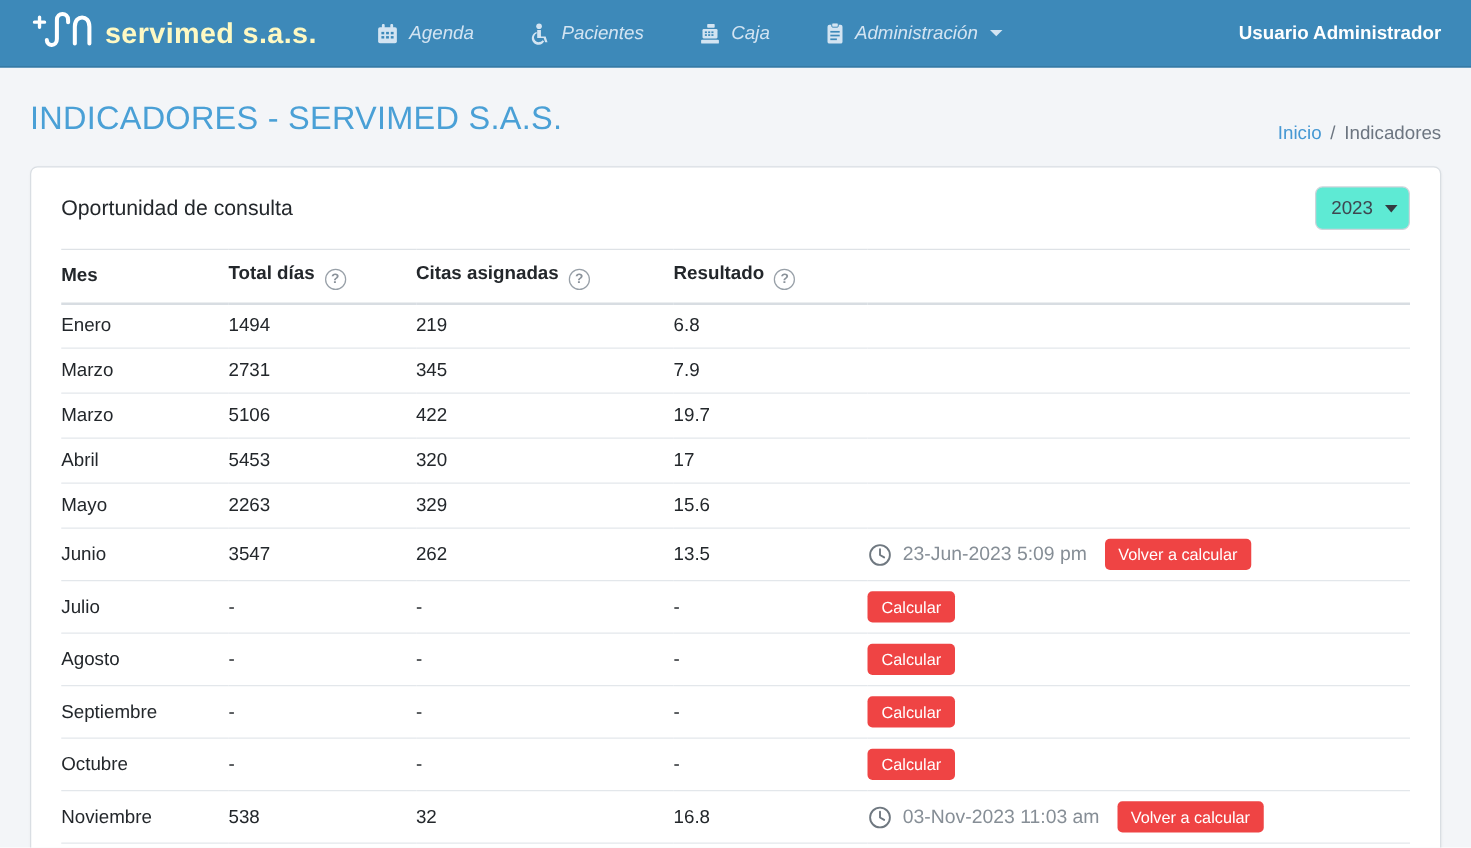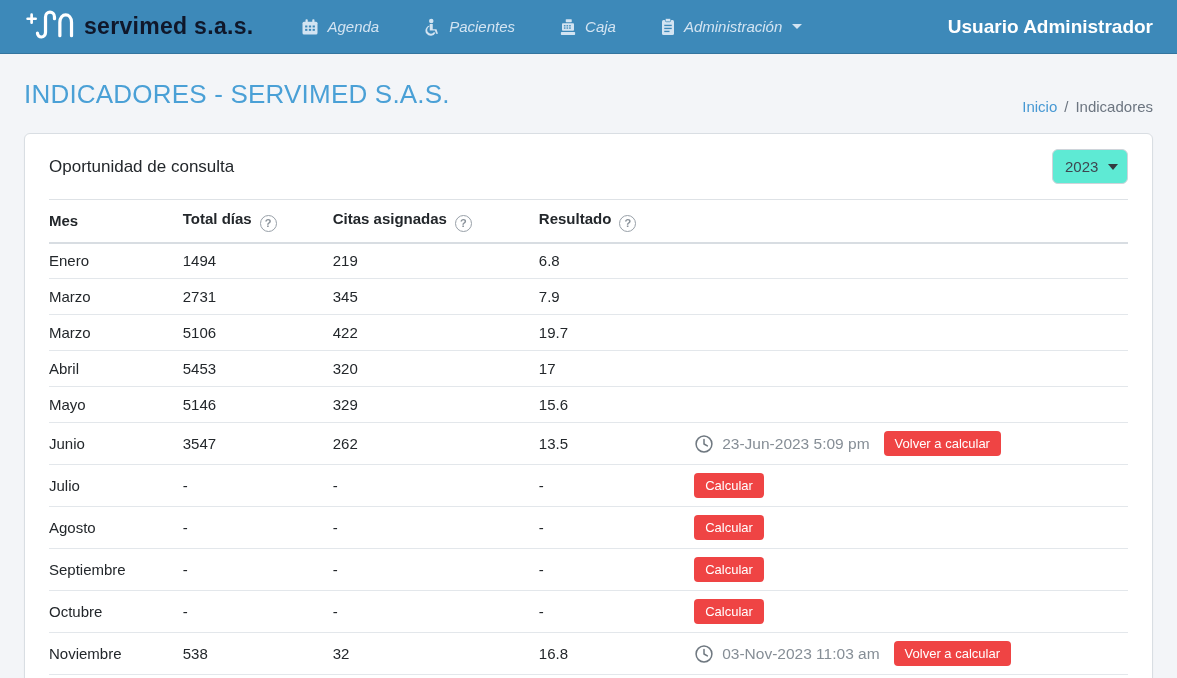--- a/index.html
+++ b/index.html
@@ -12,33 +12,33 @@
   
   .topbar {
     height:54px;
     background:#3d89b9;
     border-bottom:1px solid #33759f;
     display:flex;
     align-items:center;
     padding:0 24px;
   }
   .brand { display:flex; align-items:center; gap:8px; cursor:pointer; }
-  .brand-text { color:#0f172a; font-size:23px; font-weight:600; letter-spacing:.3px; }
+  .brand-text { color:#fef9c3; font-size:23px; font-weight:600; letter-spacing:.3px; }
   .nav { display:flex; align-items:center; gap:44px; margin-left:48px; }
   .nav-item {
     display:flex; align-items:center; gap:8px;
     color:#d3e4f2; font-size:15px; cursor:pointer; white-space:nowrap;font-style:italic;
   }
   .nav-item svg { display:block; }
   .caret-down {
     width:0; height:0; margin-left:2px;
     border-left:5px solid transparent; border-right:5px solid transparent;
     border-top:5px solid #d3e4f2;
   }
-  .topbar-user { margin-left:auto; color:#fff; font-size:19px; font-weight:700; cursor:pointer; }
+  .topbar-user { margin-left:auto; color:#fff; font-size:15px; font-weight:700; cursor:pointer; }
   
   .page-head {
     display:flex; align-items:center; justify-content:space-between;
     padding:20px 24px 16px 24px;
   }
   .page-title { color:#4aa0d6; font-size:26px; font-weight:400; letter-spacing:.2px; }
   .breadcrumb { font-size:15px; color:#6c7580; display:flex; gap:7px; align-items:center;margin-top:24px; }
   .breadcrumb .bc-link { color:#4698d3; text-decoration:none; cursor:pointer; }
   
   .card {
@@ -257,21 +257,21 @@
             <td>Abril</td>
             <td>5453</td>
             <td>320</td>
             <td>17</td>
             <td>
               <div class="action-cell"></div>
             </td>
           </tr>
           <tr>
             <td>Mayo</td>
-            <td>5146</td>
+            <td>2263</td>
             <td>329</td>
             <td>15.6</td>
             <td>
               <div class="action-cell"></div>
             </td>
           </tr>
           <tr>
             <td>Junio</td>
             <td>3547</td>
             <td>262</td>

